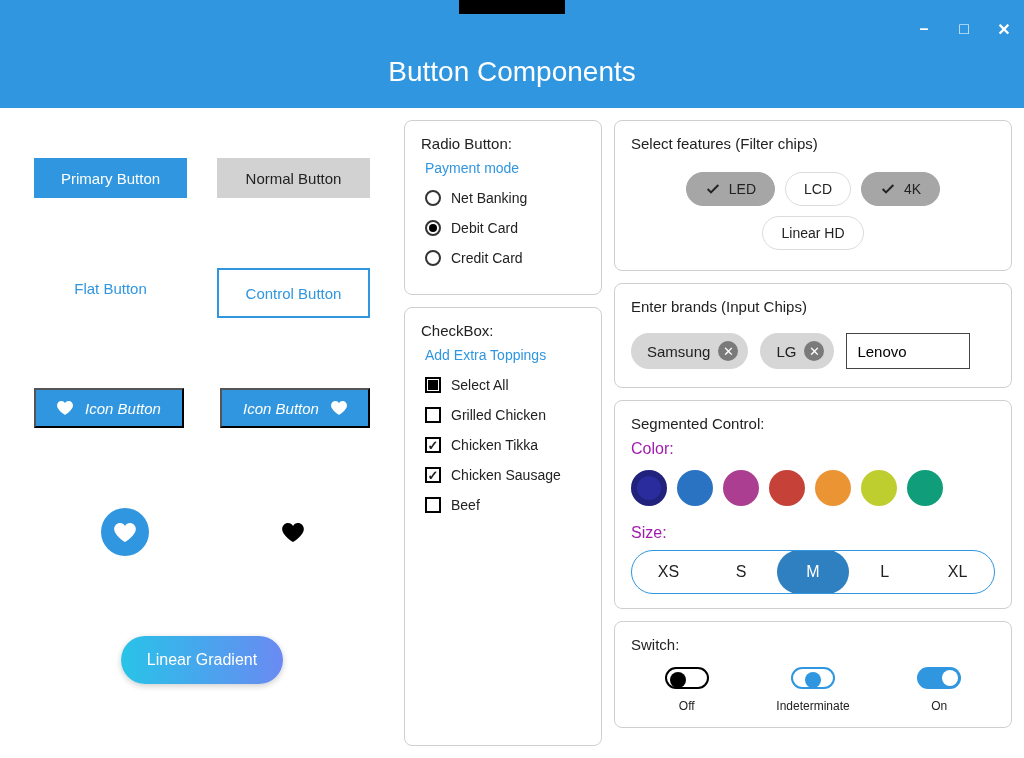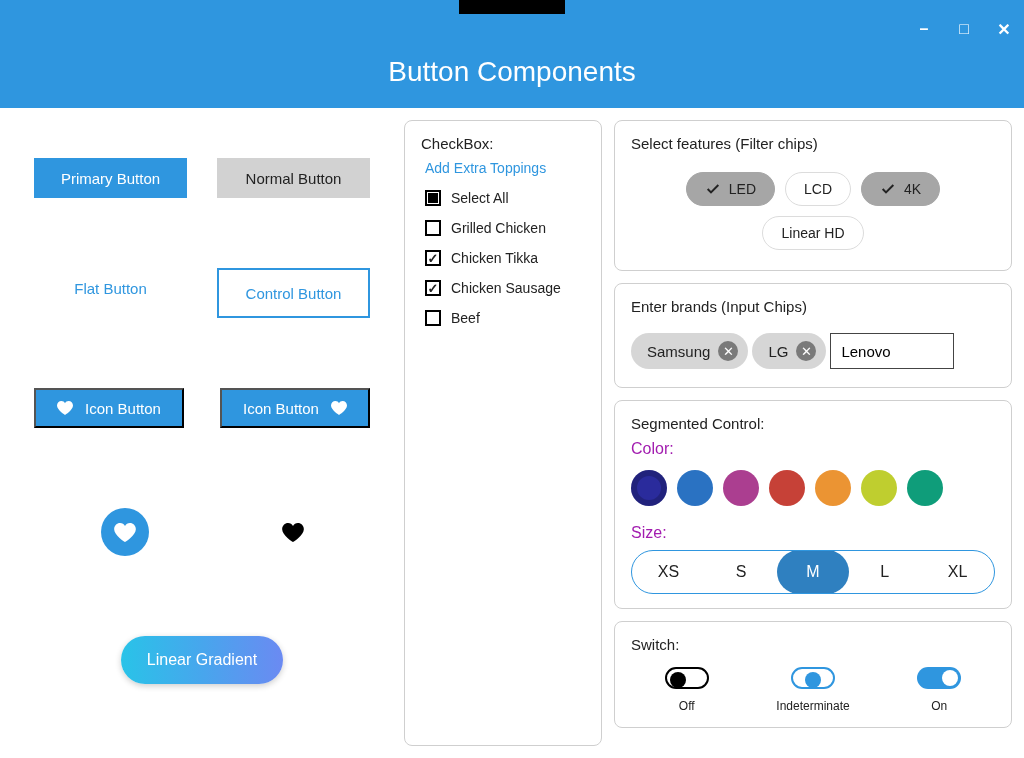--- a/index.html
+++ b/index.html
@@ -62,21 +62,21 @@
   .sub-label { color: #2f96df; font-size: 14px; margin: 6px 0 14px 4px; }
 
   
   .btn-grid { display: grid; grid-template-columns: 1fr 1fr; gap: 70px 30px; padding: 38px 22px 0 22px; }
   .xbtn { height: 40px; font-size: 15px; display: flex; align-items: center; justify-content: center; gap: 10px; cursor: pointer; border: none; }
   .primary { background: #2f96df; color: #fff; }
   .normal { background: #d2d2d2; color: #222; }
   .flat { background: transparent; color: #2f96df; }
   .outline { background: #fff; color: #2f96df; border: 2px solid #2f96df; height: 50px; }
   .icon-btn-row { grid-column: 1 / span 2; display: flex; justify-content: space-between; gap: 30px; padding: 0 0; }
-  .icon-btn { background: #2f96df; color: #fff; height: 40px; width: 150px; display:flex; align-items:center; justify-content:center; gap:12px; font-size:15px; }
+  .icon-btn { background: #2f96df; color: #fff; height: 40px; width: 150px; display:flex; align-items:center; justify-content:center; gap:12px; font-size:15px;font-style:italic; }
   .fab-row { grid-column: 1 / span 2; display: flex; justify-content: space-around; align-items:center; padding-top: 10px;}
   .fab { width: 48px; height: 48px; border-radius: 50%; background: #2f96df; display:flex; align-items:center; justify-content:center; cursor:pointer;}
   .heart-icon { display:inline-block; }
   .heart-icon svg { display:block; }
   .gradient-row { grid-column: 1 / span 2; display:flex; justify-content:center; padding-top: 10px;}
   .gradient-btn {
     height: 48px; padding: 0 26px; border-radius: 24px; color: #fff; font-size: 16px;
     background: linear-gradient(90deg, #29c3e8 0%, #47a6ed 50%, #6b8af2 100%);
     display:flex; align-items:center; justify-content:center;
     box-shadow: 0 2px 6px rgba(0,0,0,.2);
@@ -99,21 +99,21 @@
   .fchip {
     height: 34px; padding: 0 18px; border-radius: 17px;
     display:flex; align-items:center; gap:8px;
     font-size: 14px; color:#222; cursor:pointer;
     border: 1px solid #dcdcdc; background:#fff;
   }
   .fchip.sel { background:#a6a6a6; color:#222; border-color:#a6a6a6;align-items:center; }
   .check-svg { width:16px; height:16px; }
 
   
-  .ichips-row { display:flex; gap:4px; align-items:center; padding: 10px 0 4px 0; flex-wrap:wrap;}
+  .ichips-row { display:flex; gap:12px; align-items:center; padding: 10px 0 4px 0; flex-wrap:wrap;}
   .ichip {
     height: 36px; padding: 0 10px 0 16px; border-radius: 18px;
     background:#d6d6d6; color:#222; font-size:15px;
     display:flex; align-items:center; gap:8px;
   }
   .ichip .close { width:20px; height:20px; border-radius:50%; background:#7a7a7a; color:#fff; font-size:13px; display:flex; align-items:center; justify-content:center; cursor:pointer;}
   .chip-input { height:36px; width:124px; border:1px solid #444; font-size:15px; padding:0 10px; outline:none;}
 
   
   .seg-label { color:#a21caf; font-size:16px; margin: 6px 0 8px 0; }
@@ -197,20 +197,38 @@
         </span>
       </div>
 
       <div class="gradient-row">
         <div class="gradient-btn">Linear Gradient</div>
       </div>
     </div>
   </div>
 
   <div class="mid-col">
+    <div class="card">
+      <div class="card-label">Radio Button:</div>
+      <div class="sub-label">Payment mode</div>
+      <div id="radio-list">
+          <div class="radio-item">
+            <div class="radio-circle"></div>
+            <span>Net Banking</span>
+          </div>
+          <div class="radio-item">
+            <div class="radio-circle checked"></div>
+            <span>Debit Card</span>
+          </div>
+          <div class="radio-item">
+            <div class="radio-circle"></div>
+            <span>Credit Card</span>
+          </div>
+        </div>
+    </div>
 
     <div class="card" style="flex:1;">
       <div class="card-label">CheckBox:</div>
       <div class="sub-label">Add Extra Toppings</div>
       <div id="cb-list">
           <div class="cb-item">
             <div class="cb-box indet"></div>
             <span>Select All</span>
           </div>
           <div class="cb-item">

